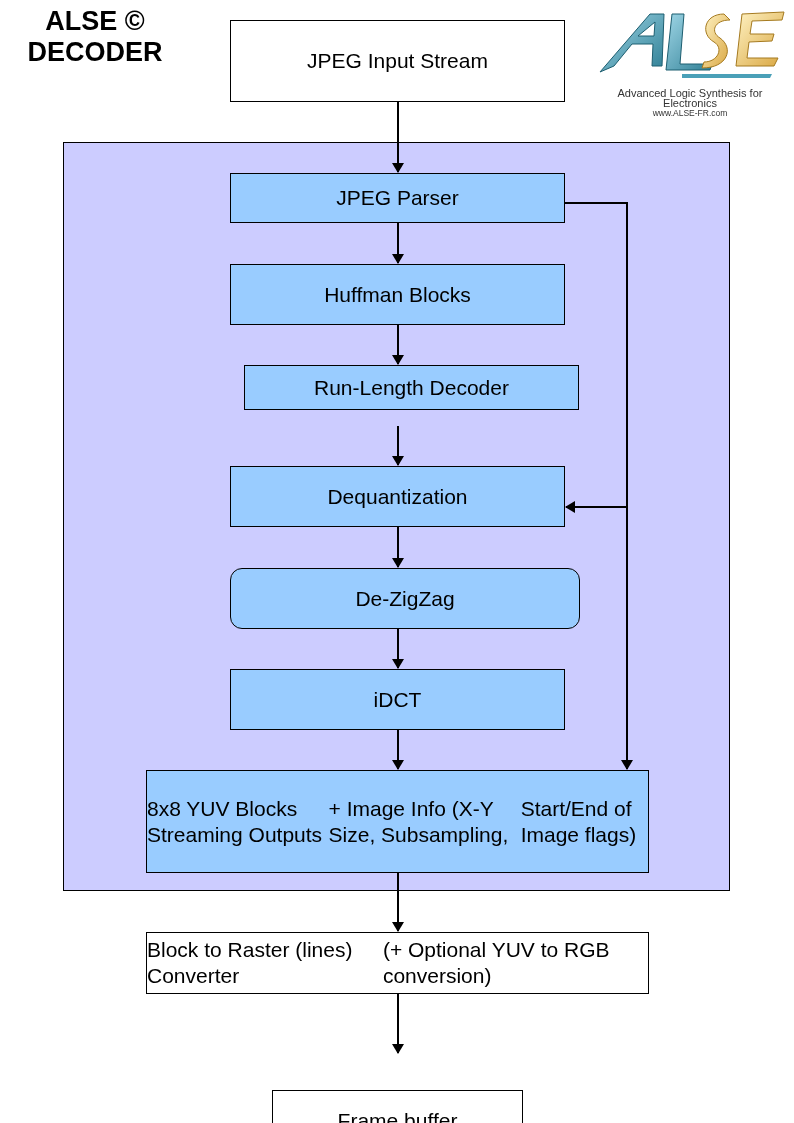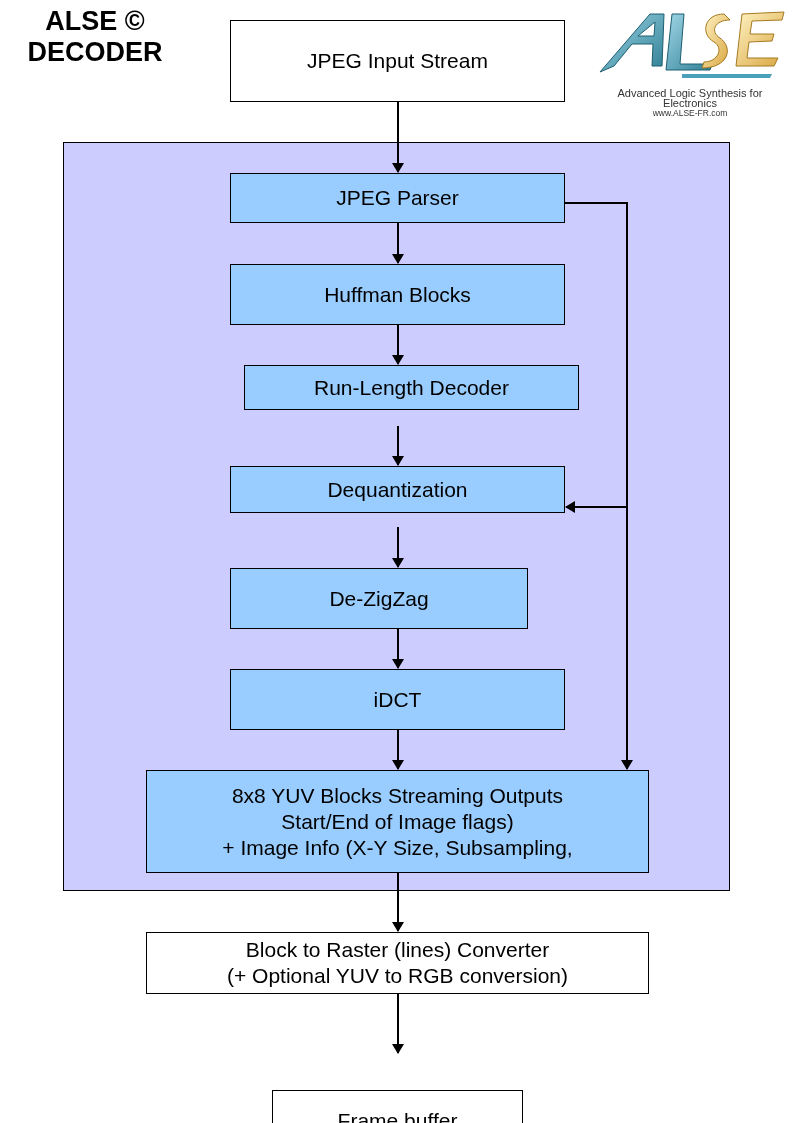--- a/index.html
+++ b/index.html
@@ -58,37 +58,37 @@
 
 <div class="abs box blue" style="left:230px; top:173px; width:335px; height:50px;">
   <span>JPEG Parser</span>
 </div>
 <div class="abs box blue" style="left:230px; top:264px; width:335px; height:61px;">
   <span>Huffman Blocks</span>
 </div>
 <div class="abs box blue" style="left:244px; top:365px; width:335px; height:45px;">
   <span>Run-Length Decoder</span>
 </div>
-<div class="abs box blue" style="left:230px; top:466px; width:335px; height:47px;">
+<div class="abs box blue" style="left:230px; top:466px; width:335px; height:61px;">
   <span>Dequantization</span>
 </div>
-<div class="abs box blue" style="left:230px; top:568px; width:298px; height:61px;">
+<div class="abs box blue" style="left:230px; top:568px; width:350px; height:61px;border-radius:12px;">
   <span>De-ZigZag</span>
 </div>
 <div class="abs box blue" style="left:230px; top:669px; width:335px; height:61px;">
   <span>iDCT</span>
 </div>
 
-<div class="abs box blue" style="left:146px; top:770px; width:503px; height:103px; flex-direction:column;">
+<div class="abs box blue" style="left:146px; top:770px; width:503px; height:103px; flex-direction:row;">
   <div>8x8 YUV Blocks Streaming Outputs</div>
+  <div>+ Image Info (X-Y Size, Subsampling,</div>
   <div>Start/End of Image flags)</div>
-  <div>+ Image Info (X-Y Size, Subsampling,</div>
 </div>
 
-<div class="abs box white" style="left:146px; top:932px; width:503px; height:62px; flex-direction:column;">
+<div class="abs box white" style="left:146px; top:932px; width:503px; height:62px; flex-direction:row;">
   <div>Block to Raster (lines) Converter</div>
   <div>(+ Optional YUV to RGB conversion)</div>
 </div>
 
 <div class="abs box white" style="left:272px; top:1054px; width:251px; height:62px;margin-top:36px;">
   <span>Frame buffer</span>
 </div>
 
 <svg class="wires" viewBox="0 0 794 1123">
   <defs>

